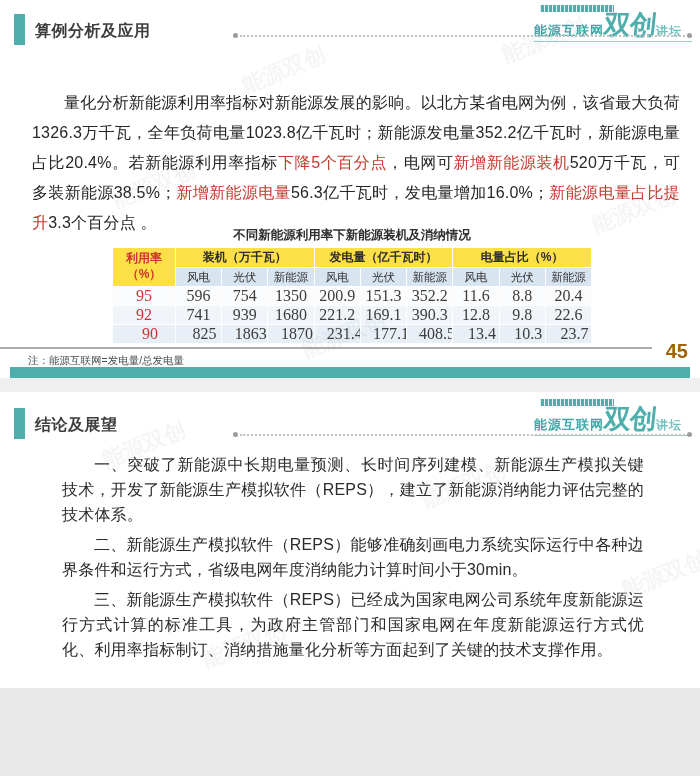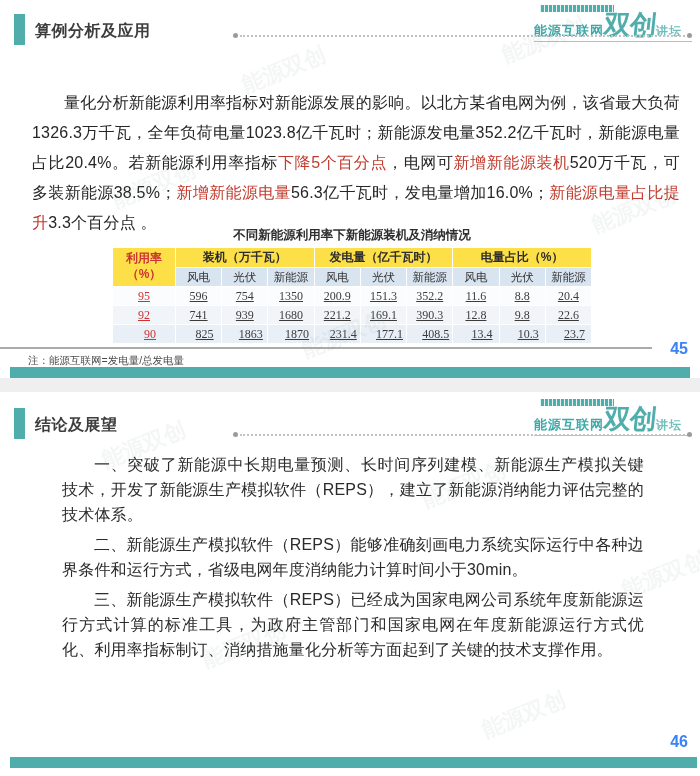--- a/index.html
+++ b/index.html
@@ -1,18 +1,18 @@
 <!DOCTYPE html>
 <html><head>
 <meta charset="utf-8">
 <style>
   * { margin:0; padding:0; box-sizing:border-box; }
   html,body { background:#e9e9e9; }
   body { font-family:"Liberation Sans", sans-serif; }
-  .page { position:relative; width:700px; height:776px; background:#efefef; overflow:hidden; margin:0 auto; }
+  .page { position:relative; width:700px; height:688px; background:#efefef; overflow:hidden; margin:0 auto; }
 
   .slide { position:absolute; left:0; width:700px; background:#ffffff; overflow:hidden; }
   .slide1 { top:0; height:378px; }
   .slide2 { top:392px; height:384px; }
   .slide-gap { position:absolute; top:378px; left:0; width:700px; height:14px; background:#efefef; }
 
   
   .accent-bar { position:absolute; left:14px; width:11px; height:31px; background:#4FAEAB; }
   .slide1 .accent-bar { top:14px; }
   .slide2 .accent-bar { top:16px; }
@@ -43,30 +43,30 @@
     color:#262626; text-align:justify; text-indent:2em; letter-spacing:.2px; }
   .analysis-para .red { color:#C23B2E; }
 
   .table-title { position:absolute; left:112px; top:227px; width:480px; text-align:center;
     font-size:12.5px; font-weight:bold; color:#2e2e2e; }
   .data-table { position:absolute; left:112px; top:247px; width:480px; border-collapse:separate; border-spacing:1.5px; table-layout:fixed; z-index:2; }
   .data-table th, .data-table td { text-align:center; vertical-align:middle; overflow:hidden; }
   .data-table th { background:#fde047; font-size:12px; font-weight:bold; color:#2c2c2c; height:19px; }
   .data-table th.corner { color:#C33; white-space:pre-line; font-size:12px; line-height:1.3; }
   .data-table tr.subhead th { background:#D9E4F1; font-weight:normal; font-size:11.5px; color:#333; height:18px; }
-  .data-table td { font-family:"Liberation Serif", serif; font-size:12px; color:#3c3c3c; height:18px;text-decoration:underline; }
+  .data-table td { font-family:"Liberation Serif", serif; font-size:16px; color:#3c3c3c; height:18px; }
   .data-table td.rate { color:#CC3333; }
   .data-table tbody tr:nth-child(1) td { background:#fbfcfe; }
   .data-table tbody tr:nth-child(2) td { background:#f1f5fa; }
   .data-table tbody tr:nth-child(3) td { background:#e9effps7; background:#e9eff7;padding-left:12px; }
 
   .divider-line { position:absolute; left:0; top:347px; width:652px; height:2px; background:#8f8f8f; opacity:.75; z-index:1; }
   .note { position:absolute; left:28px; top:354px; font-size:10.5px; color:#4a4a4a; }
 
-  .page-num { position:absolute; font-size:16px; font-weight:bold; color:#3b82f6; }
+  .page-num { position:absolute; font-size:20px; font-weight:bold; color:#a16207; }
   .slide1 .page-num { right:12px; top:340px; }
   .slide2 .page-num { right:12px; top:733px; }
 
   .bottom-bar { position:absolute; background:#4FAEAB; height:11px; }
   .slide1 .bottom-bar { left:10px; right:10px; top:367px; }
   .slide2 .bottom-bar { left:10px; right:3px; top:757px; }
 
   
   .conclusions { position:absolute; left:62px; top:60px; width:582px; font-size:16px; line-height:25px;
     color:#2b2b2b; text-align:justify; letter-spacing:.2px; }

